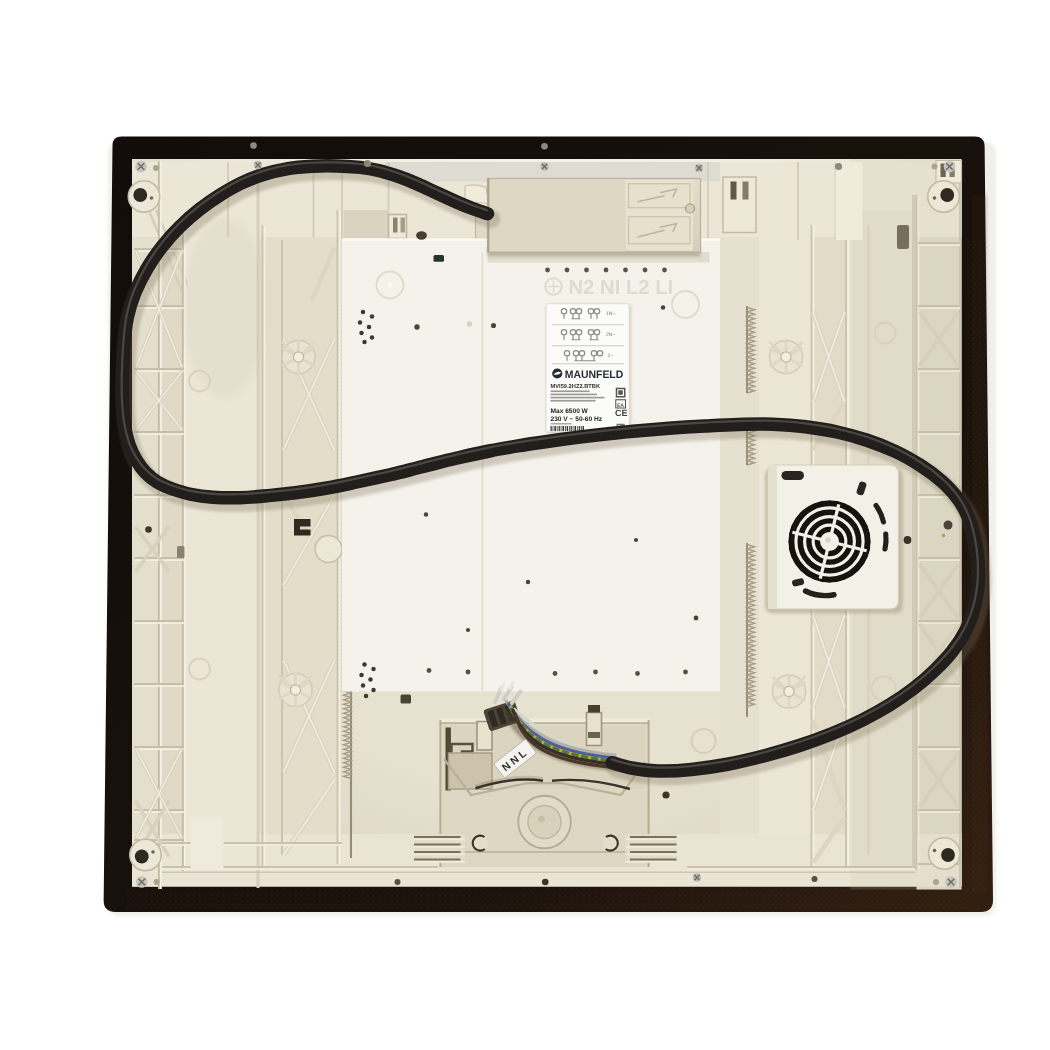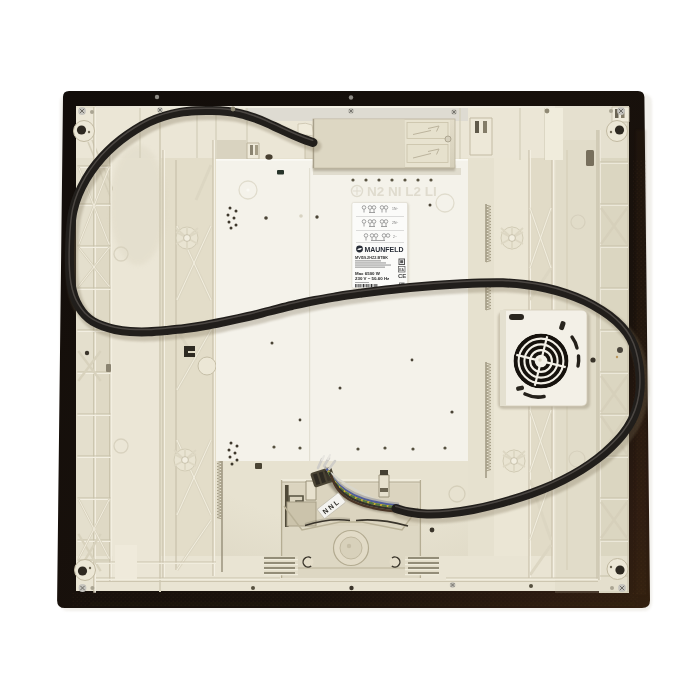--- a/index.html
+++ b/index.html
@@ -1,16 +1,16 @@
 <!DOCTYPE html>
 <html><head>
 <meta charset="utf-8">
 <style>
   html,body{margin:0;padding:0;background:#ffffff;}
-  .wrap{width:575px;height:700px;position:relative;background:#f0abfc;font-family:"Liberation Sans",sans-serif;}
+  .wrap{width:575px;height:700px;position:relative;background:#f0abfc;font-family:"Liberation Sans",sans-serif;margin-left:12px;}
 </style>
 </head>
 <body>
 <div class="wrap">
 <svg width="700" height="700" viewBox="0 0 700 700">
 <defs>
   <linearGradient id="frameGrad" x1="0" y1="0" x2="1" y2="1">
     <stop offset="0" stop-color="#120d0a"></stop>
     <stop offset="0.7" stop-color="#1a120c"></stop>
     <stop offset="0.9" stop-color="#2c1b11"></stop>

